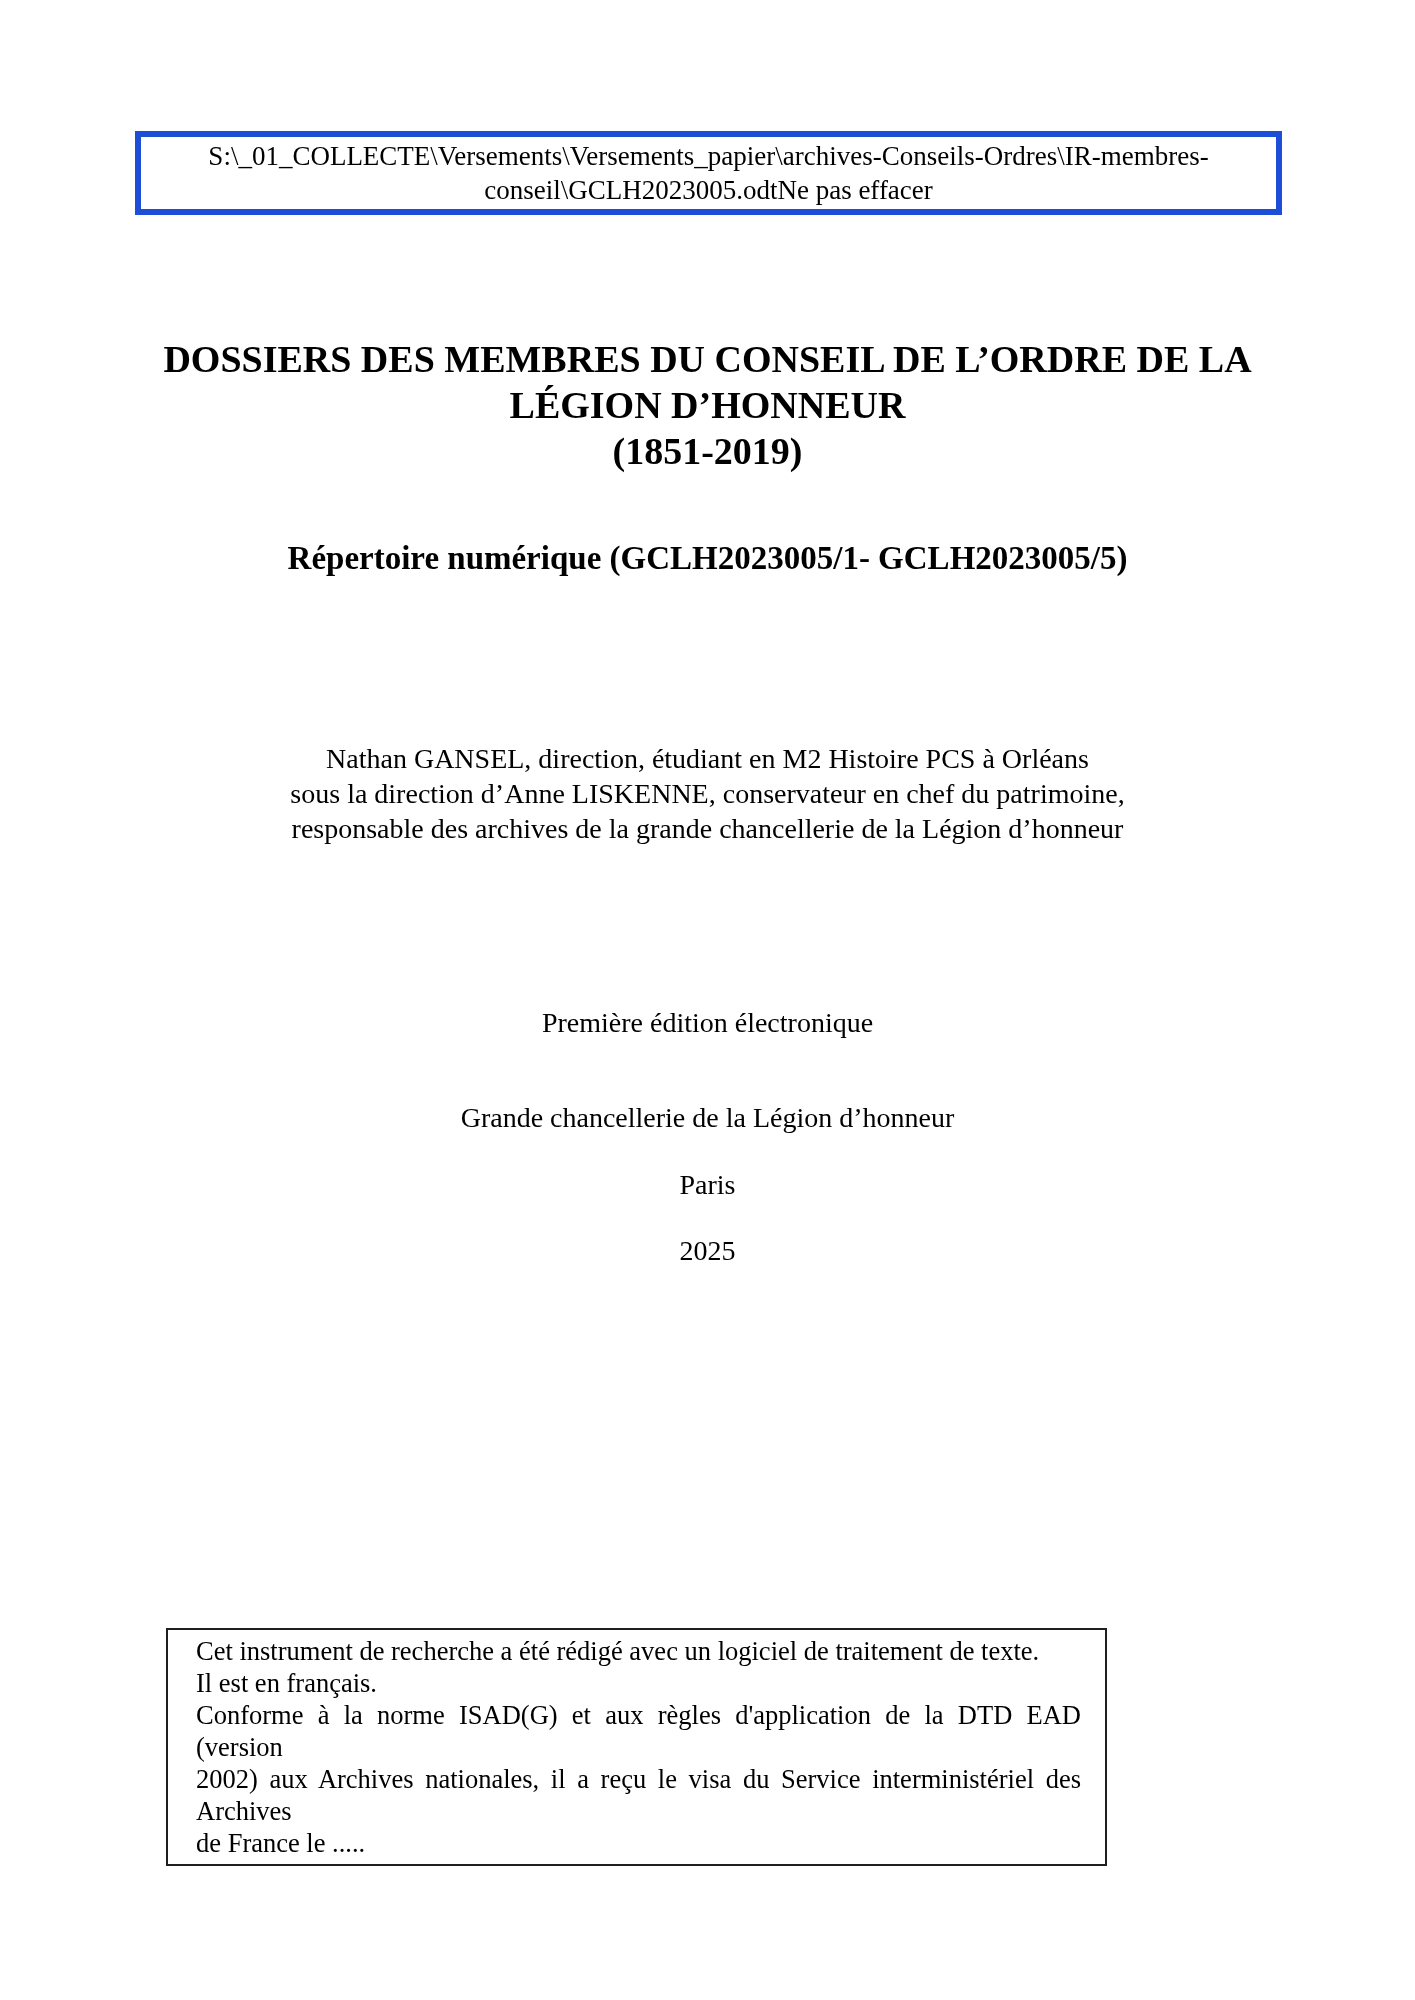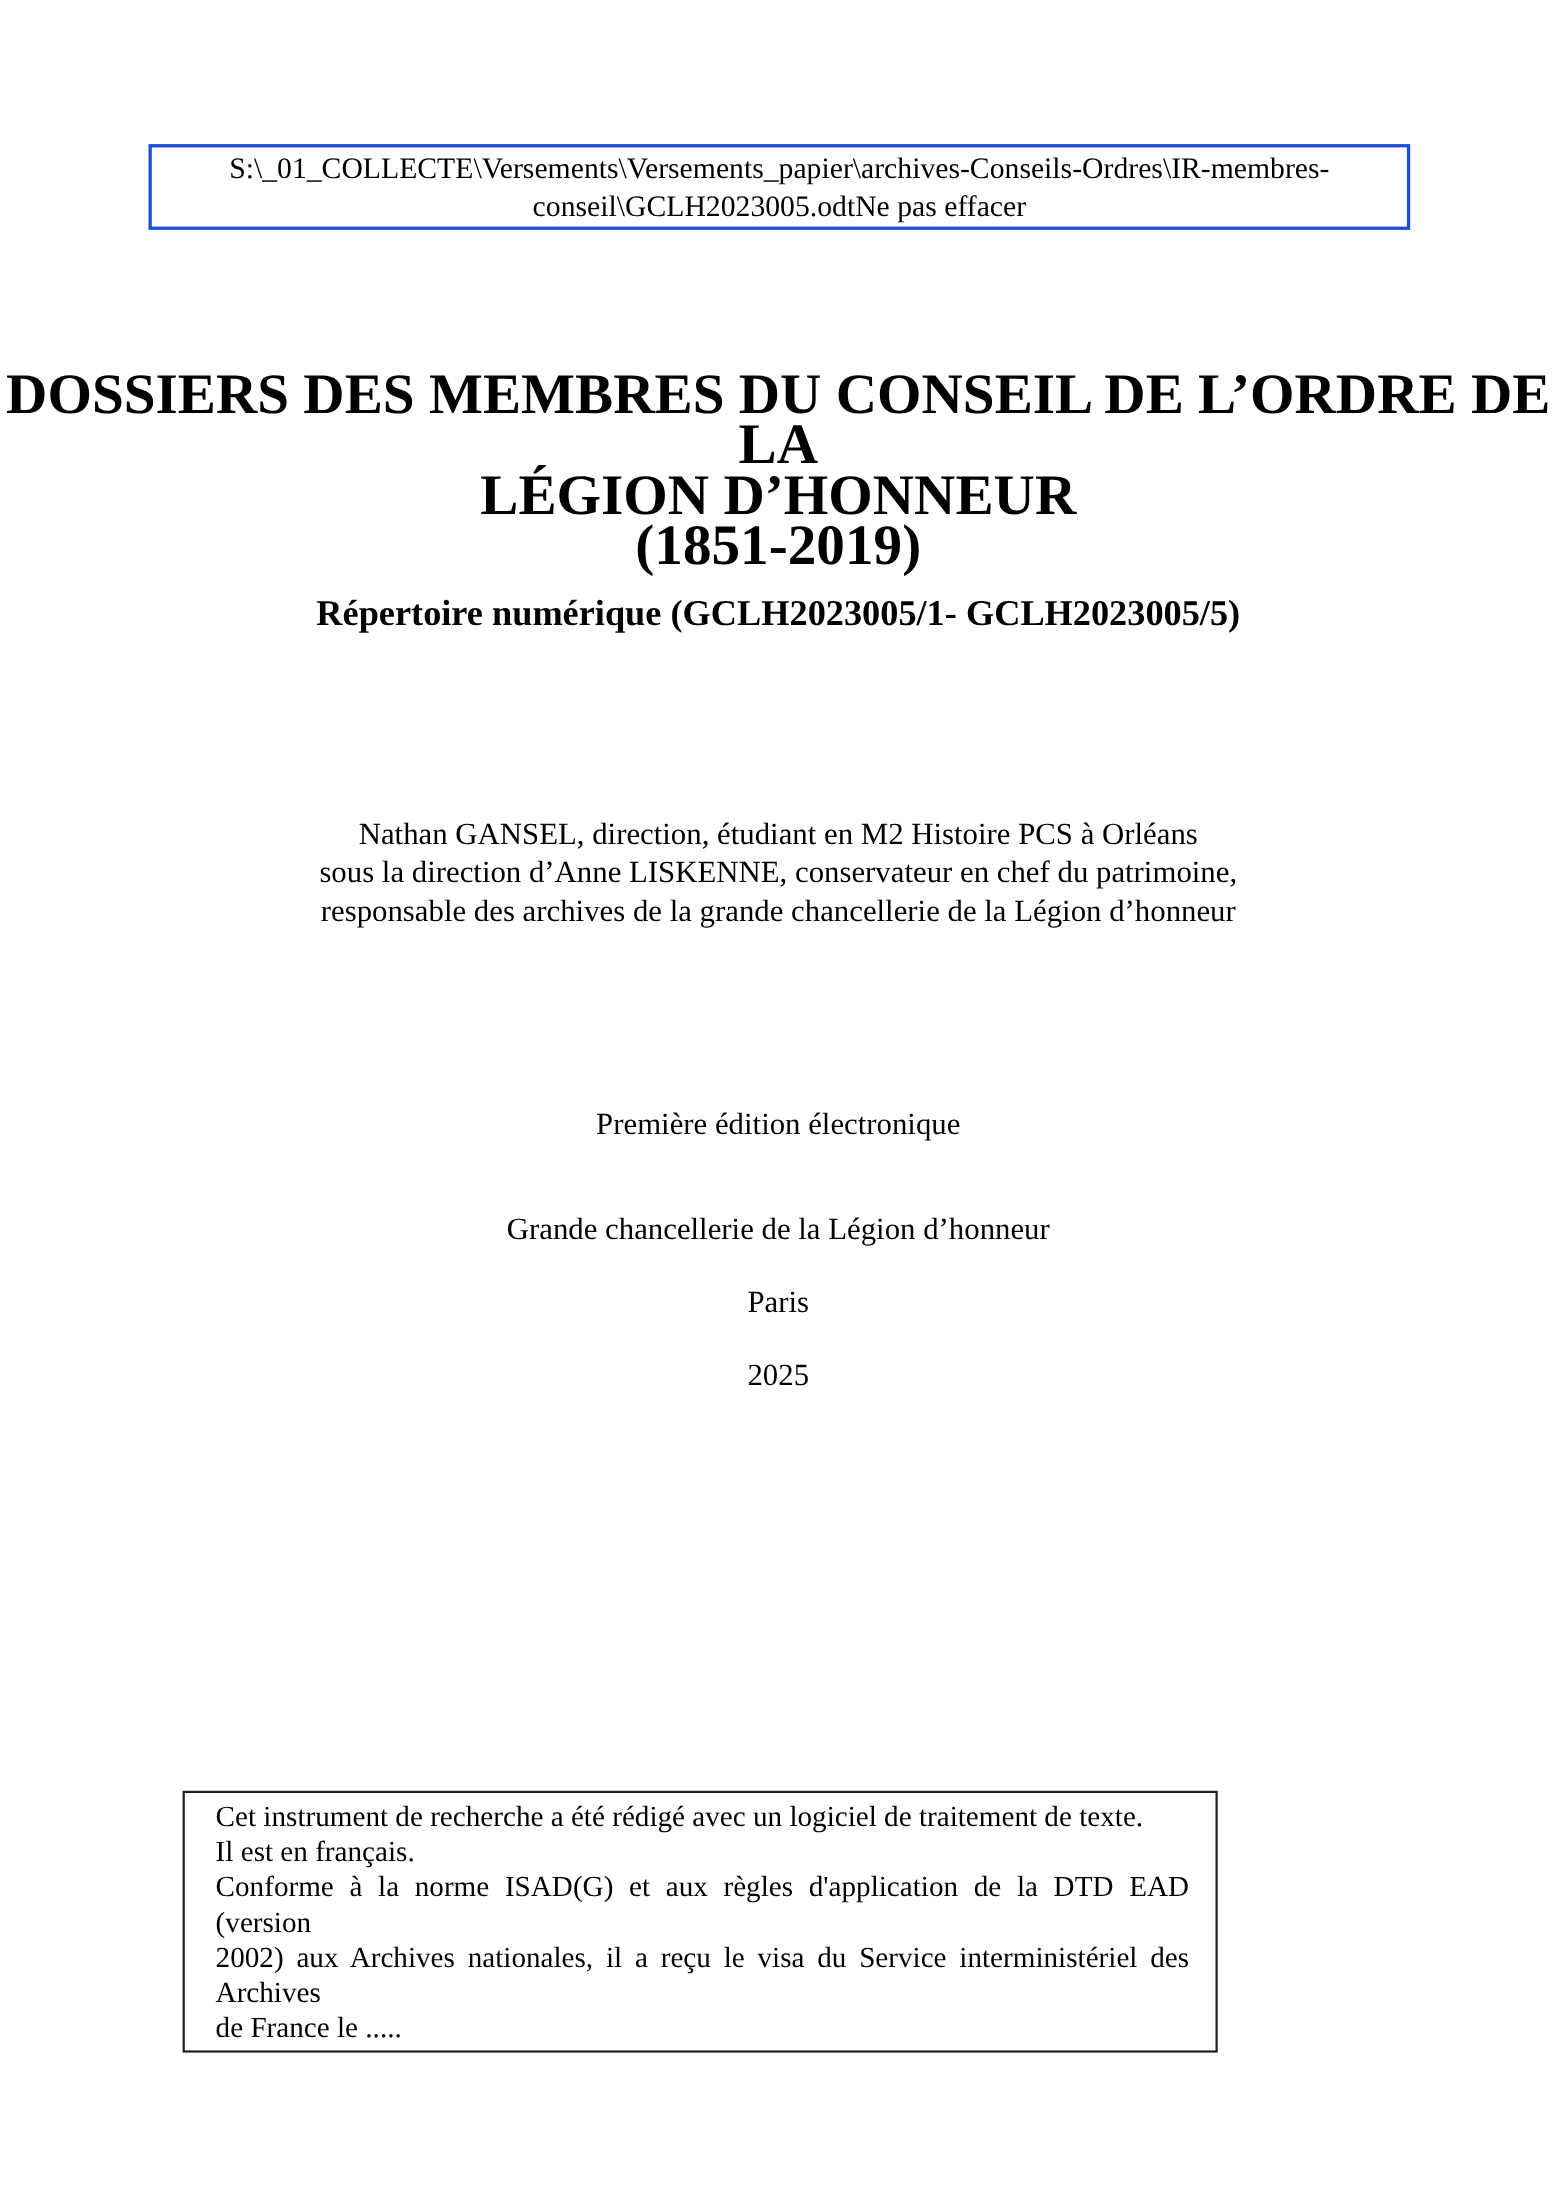--- a/index.html
+++ b/index.html
@@ -21,29 +21,29 @@
     left: 0;
     width: 100%;
     text-align: center;
   }
   .path-box {
     position: absolute;
     left: 135px;
     top: 131px;
     width: 1147px;
     box-sizing: border-box;
-    border: 3px solid #1d4ed8;
+    border: 6px solid #1d4ed8;
     padding: 2px 10px;
     text-align: center;
     font-size: 27px;
     line-height: 34px;
   }
   .doc-title {
     top: 336px;
-    font-size: 52px;
+    font-size: 38px;
     font-weight: bold;
     line-height: 46px;
   }
   .doc-subtitle {
     top: 537px;
     font-size: 33px;
     font-weight: bold;
     line-height: 42px;
   }
   .author-block {

